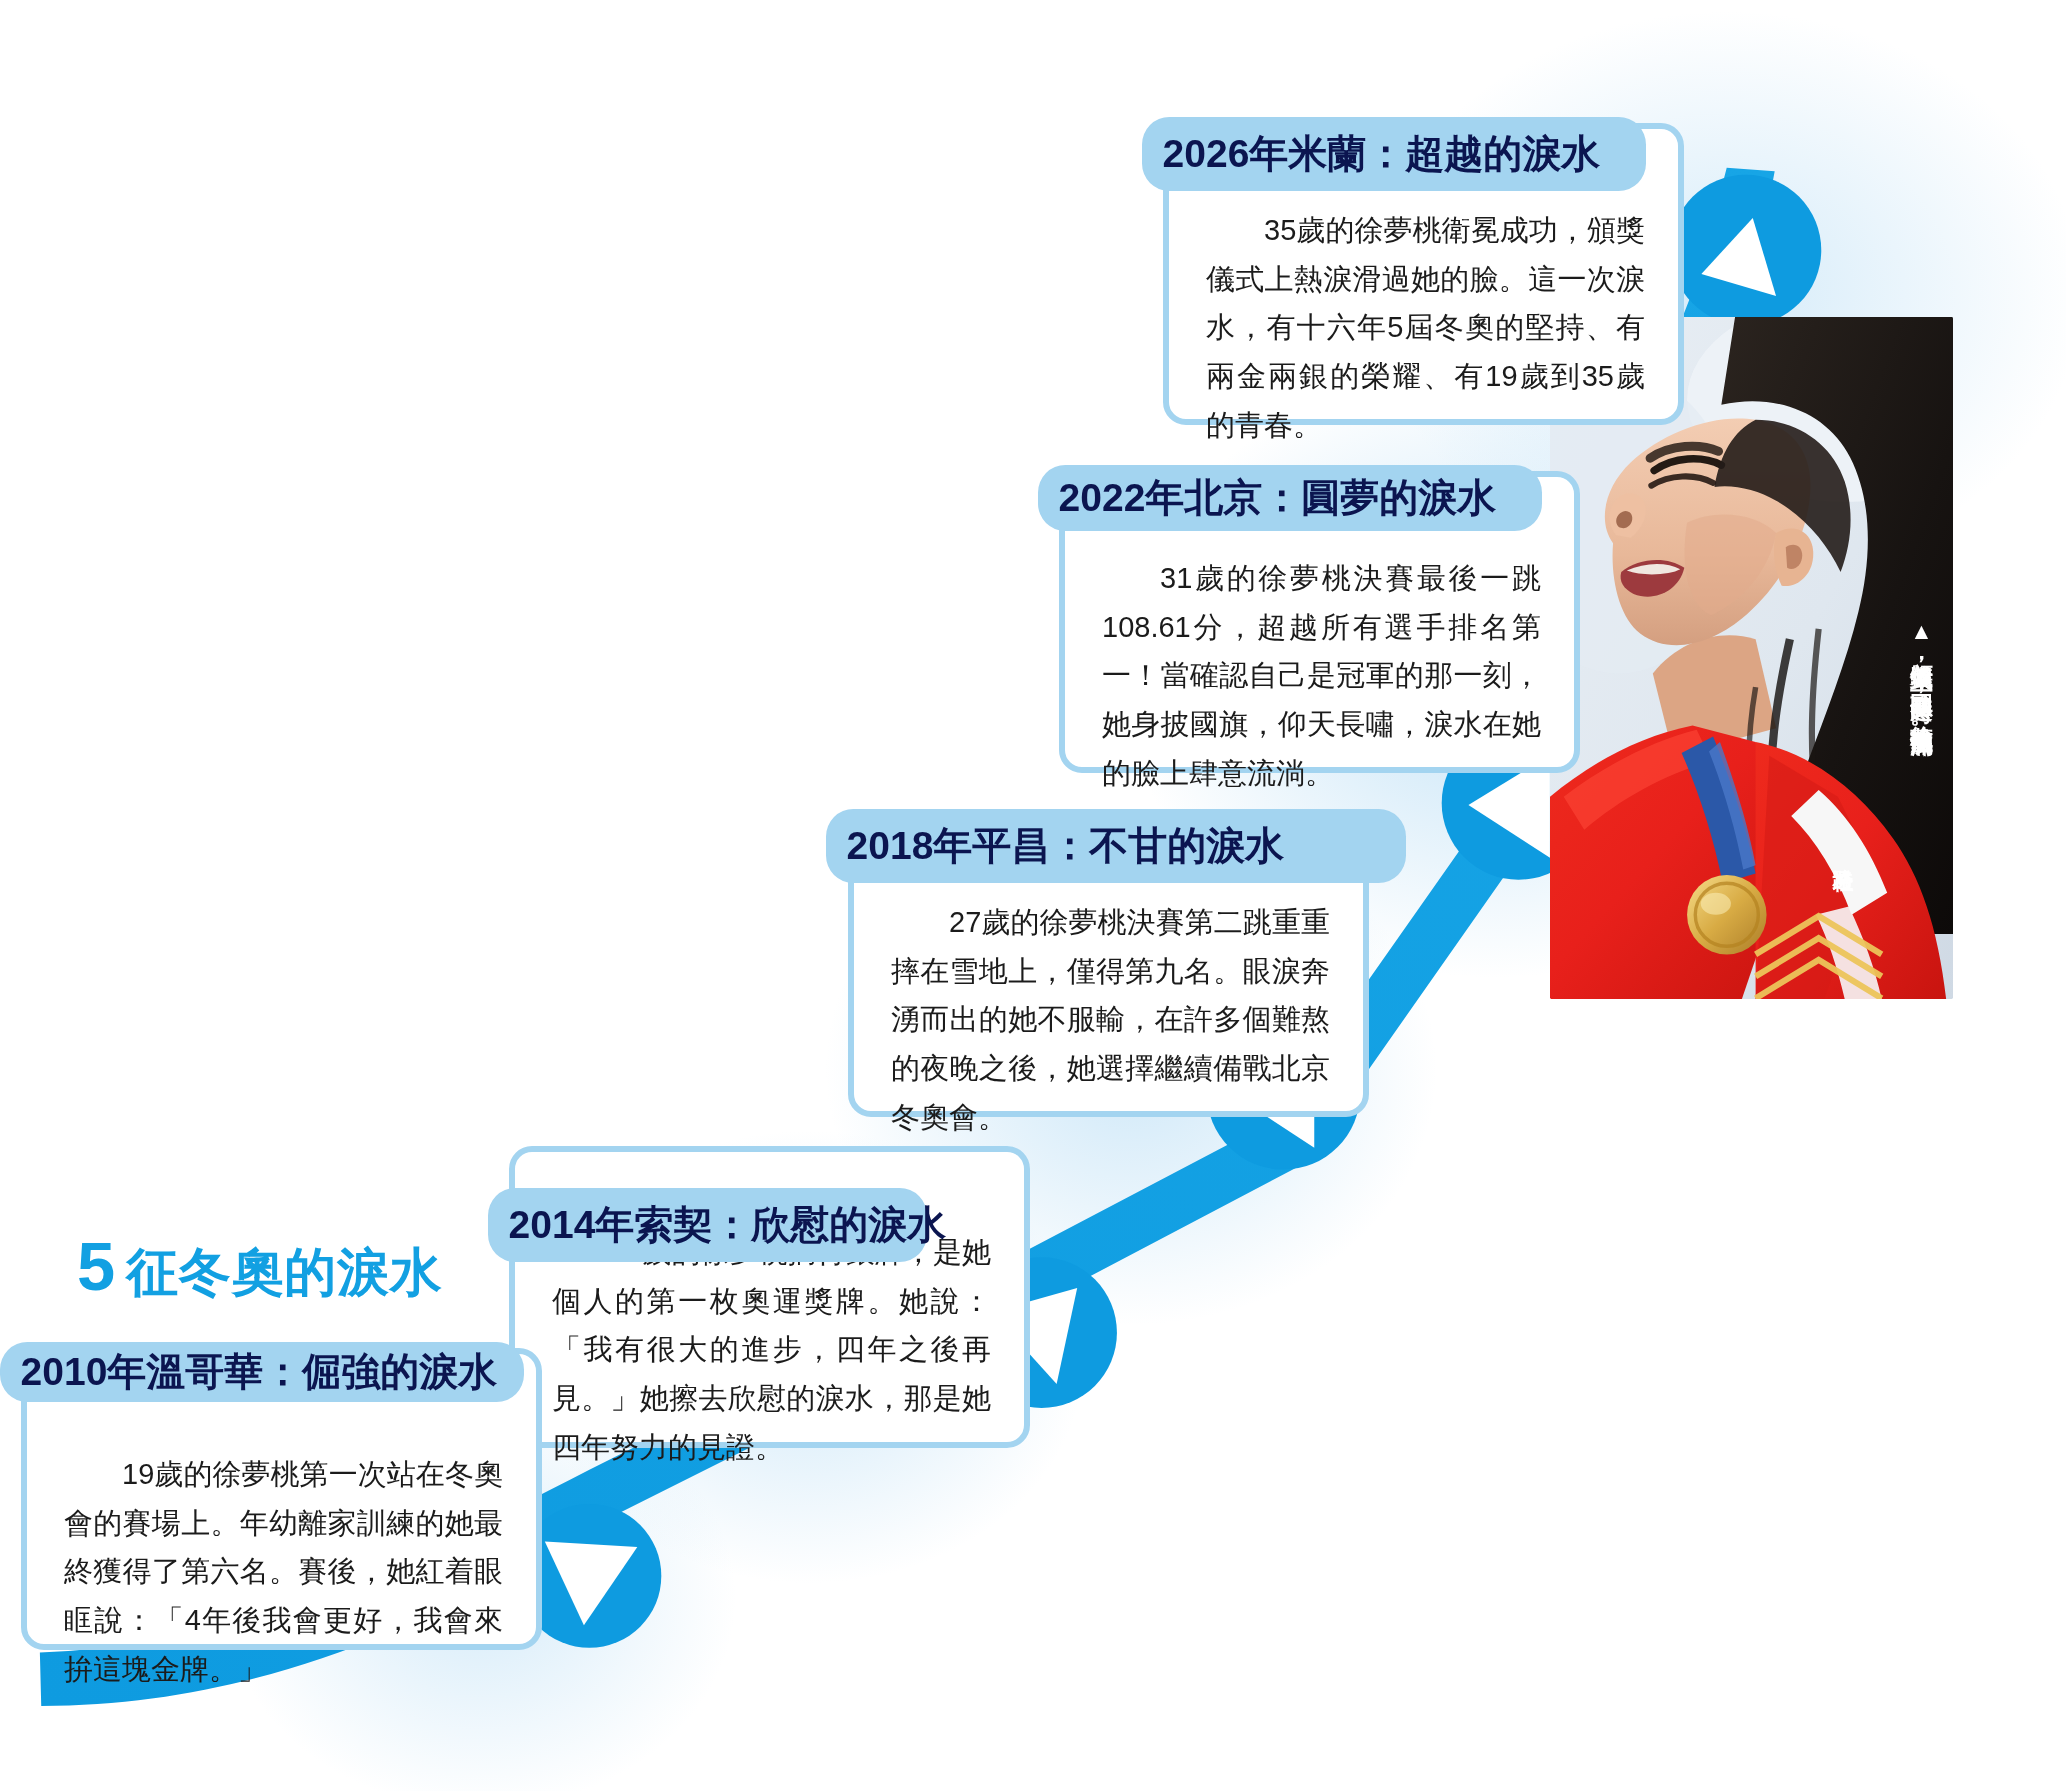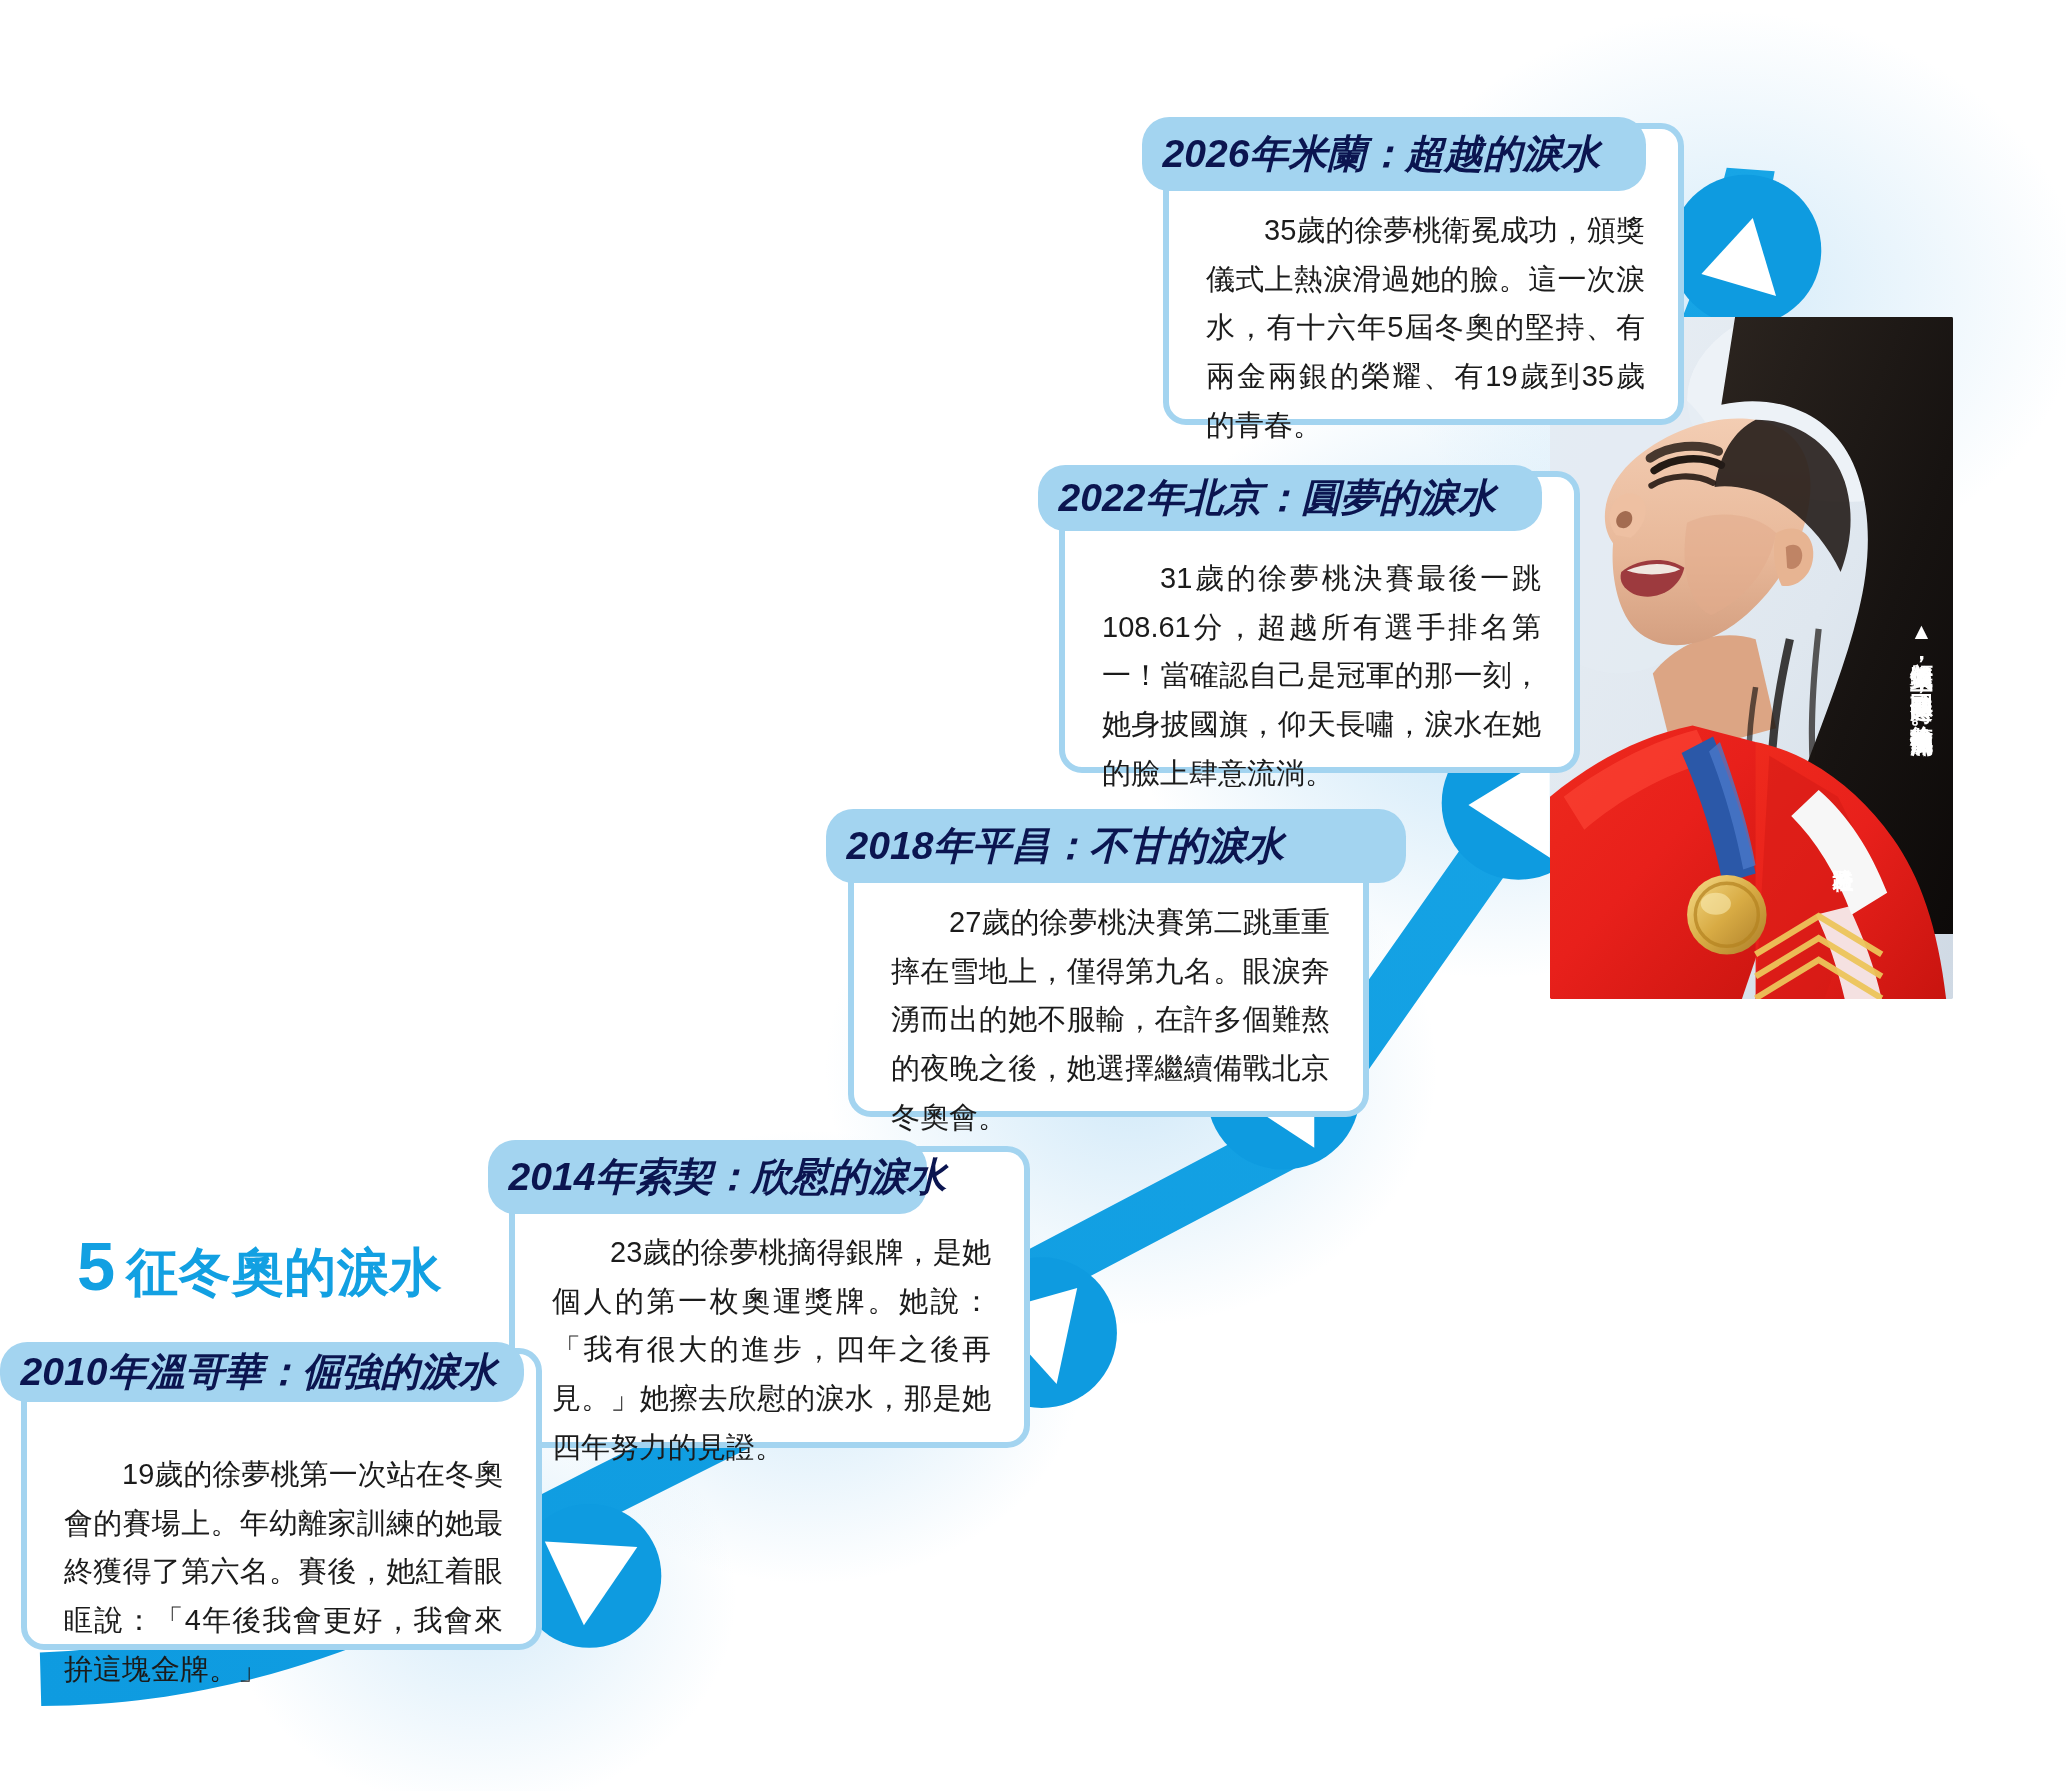--- a/index.html
+++ b/index.html
@@ -45,21 +45,20 @@
     display:flex;align-items:center;
     box-sizing:border-box;
     padding:0 18px 0 20.6px;
     z-index:5;
   }
   .card-head .htxt{
     color:#0B1550;
     font-weight:bold;
     white-space:nowrap;
     letter-spacing:0px;
-    font-style:italic;
   }
   .card-body{
     position:absolute;
     color:#1b1b1b;
     text-align:justify;
     text-indent:2em;
     box-sizing:border-box;
   }
 
   
@@ -276,21 +275,21 @@
   </div>
   <div class="card-body" style="left:1102px;top:554px;width:439px;font-size:29px;line-height:1.68;">31歲的徐夢桃決賽最後一跳108.61分，超越所有選手排名第一！當確認自己是冠軍的那一刻，她身披國旗，仰天長嘯，淚水在她的臉上肆意流淌。</div>
 
   <div class="card" style="left:848px;top:815px;width:521px;height:302px;"></div>
   <div class="card-head" style="left:826px;top:809px;width:580px;height:74px;">
     <span class="htxt" style="font-size:39px;">2018年平昌：不甘的淚水</span>
   </div>
   <div class="card-body" style="left:891px;top:898px;width:439px;font-size:29px;line-height:1.68;">27歲的徐夢桃決賽第二跳重重摔在雪地上，僅得第九名。眼淚奔湧而出的她不服輸，在許多個難熬的夜晚之後，她選擇繼續備戰北京冬奧會。</div>
 
   <div class="card" style="left:509px;top:1146px;width:521px;height:302px;"></div>
-  <div class="card-head" style="left:488px;top:1140px;width:439px;height:74px;">
+  <div class="card-head" style="left:488px;top:1188px;width:439px;height:74px;">
     <span class="htxt" style="font-size:39px;">2014年索契：欣慰的淚水</span>
   </div>
   <div class="card-body" style="left:552px;top:1228px;width:439px;font-size:29px;line-height:1.68;">23歲的徐夢桃摘得銀牌，是她個人的第一枚奧運獎牌。她說：「我有很大的進步，四年之後再見。」她擦去欣慰的淚水，那是她四年努力的見證。</div>
 
   <div class="main-title" style="left:77px;top:1227px;font-size:52px;">
     <span class="num">5</span><span style="margin-left:9.6px;">征冬奧的淚水</span>
   </div>
 
   <div class="card" style="left:21px;top:1348px;width:521px;height:302px;"></div>
   <div class="card-head" style="left:0px;top:1342px;width:524px;height:60px;">

